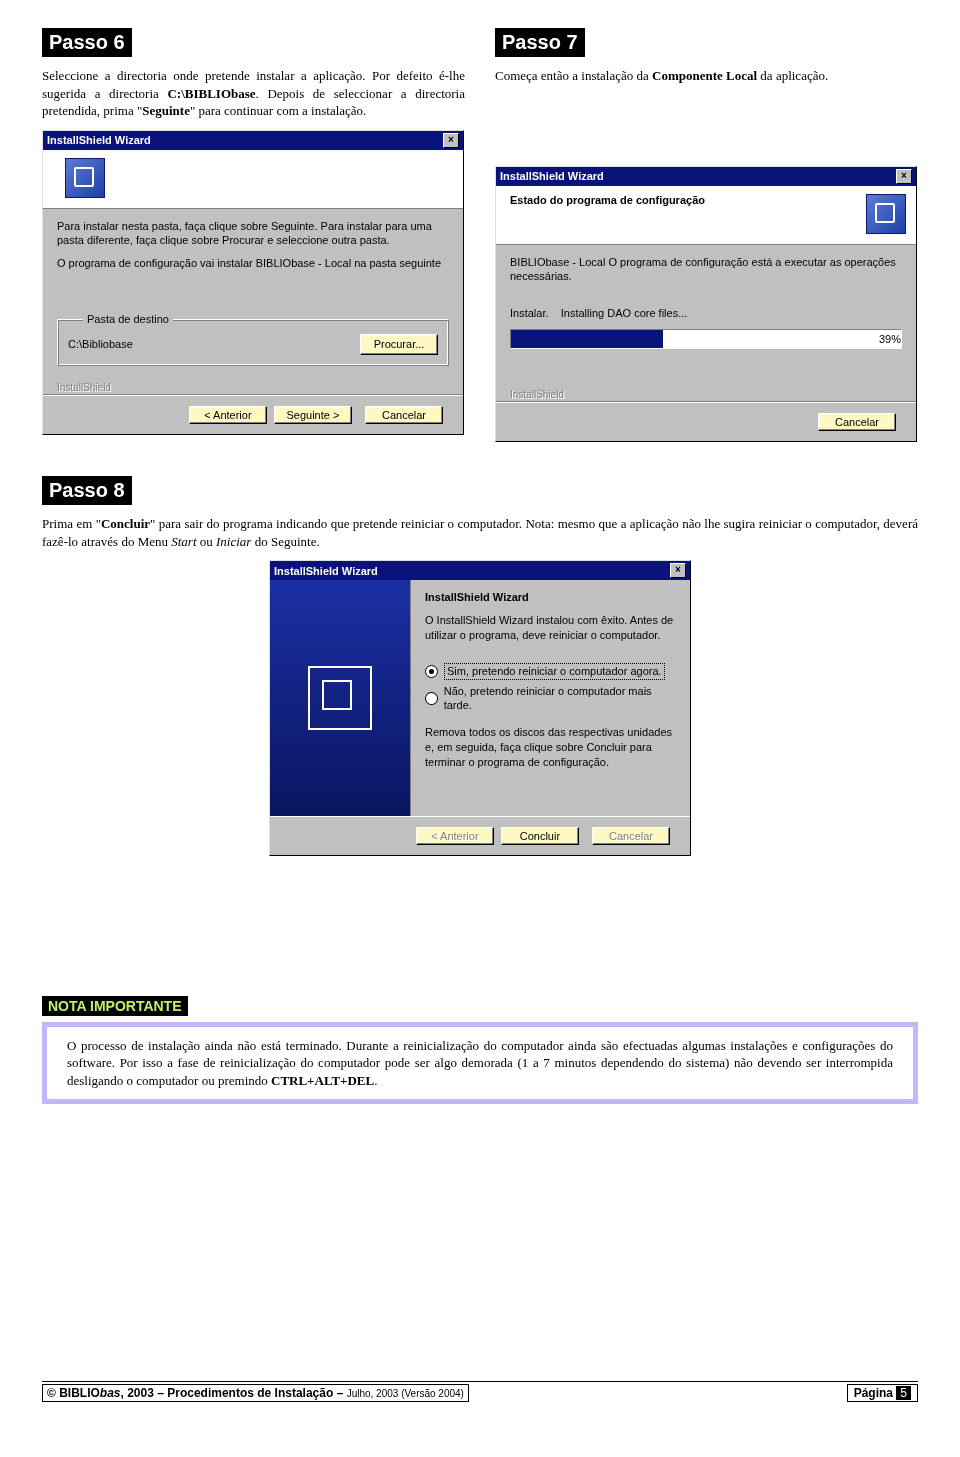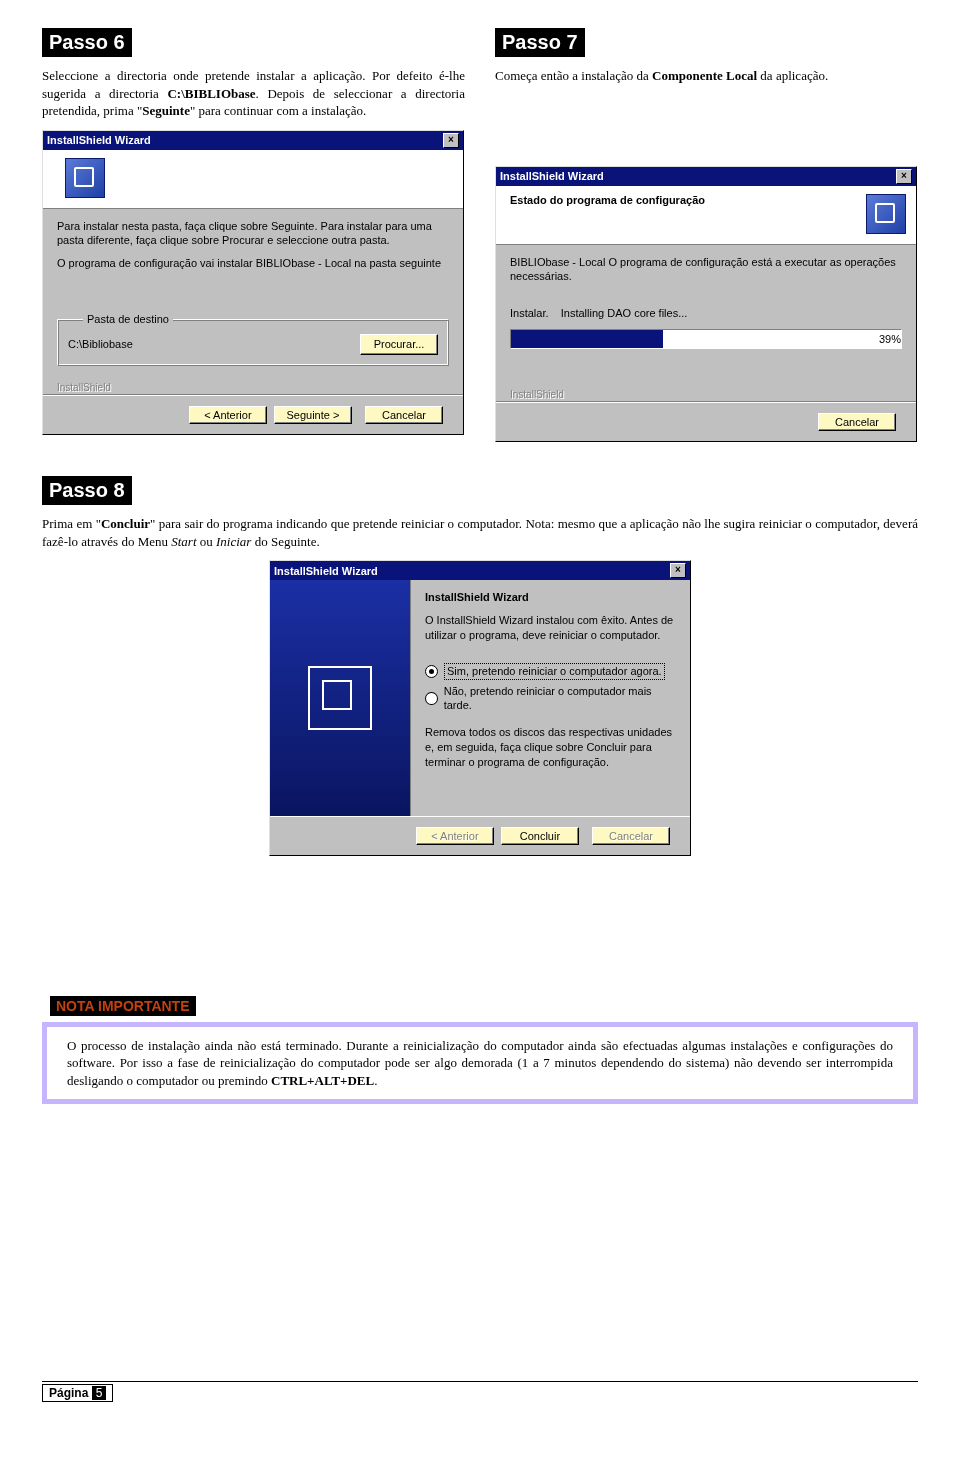--- a/index.html
+++ b/index.html
@@ -144,23 +144,23 @@
     width:60px;height:60px;border:2px solid #fff;position:relative;
   }
   .side-big .icon::after{
     content:"";position:absolute;left:12px;top:12px;width:30px;height:30px;
     border:2px solid #fff;box-sizing:border-box;
   }
   .opt-row{display:flex;align-items:center;margin:4px 0;}
   .opt-row .dot{width:11px;height:11px;border:1px solid #000;border-radius:50%;background:#fff;margin-right:6px;display:inline-flex;align-items:center;justify-content:center;}
   .opt-row .dot.sel::after{content:"";width:5px;height:5px;background:#000;border-radius:50%;}
   .note-title{
-    display:inline-block;background:#000;color:#c2410c;
+    display:inline-block;background:#000;color:#bef264;
     font-family:Arial,Helvetica,sans-serif;font-weight:bold;font-size:14px;
-    padding:2px 6px;margin-bottom:6px;margin-left:8px;
+    padding:2px 6px;margin-bottom:6px;
   }
   .note-box{
     border:5px solid #c4b5fd;padding:10px 20px;text-align:justify;line-height:1.35;
   }
   .footer{
     position:absolute;left:42px;right:42px;bottom:18px;
   }
   .footer .line{border-top:1px solid #000;margin-bottom:2px;}
   .footer .row{display:flex;justify-content:space-between;font-family:Arial,sans-serif;font-size:12px;}
   .footer .cprt{border:1px solid #000;padding:1px 4px;}
@@ -297,19 +297,22 @@
   <div style="margin-top:140px;">
     <div class="note-title">NOTA IMPORTANTE</div>
     <div class="note-box">
       <span>O processo de instalação ainda não está terminado. Durante a reinicialização do computador ainda são efectuadas algumas instalações e configurações do software. Por isso a fase de reinicialização do computador pode ser algo demorada (1 a 7 minutos dependendo do sistema) não devendo ser interrompida desligando o computador ou premindo </span><b>CTRL+ALT+DEL</b><span>.</span>
     </div>
   </div>
 
   <div class="footer">
     <div class="line"></div>
     <div class="row">
+      <span class="cprt">
+        <b><span>© BIBLIO</span><i>bas</i><span>, 2003 – Procedimentos de Instalação – </span></b><small>Julho, 2003 (Versão 2004)</small>
+      </span>
       <span class="pg">
         <b><span>Página </span></b><span style="background:#000;color:#fff;padding:0 4px;">5</span>
       </span>
     </div>
   </div>
 
 </div>
 
 </body></html>

